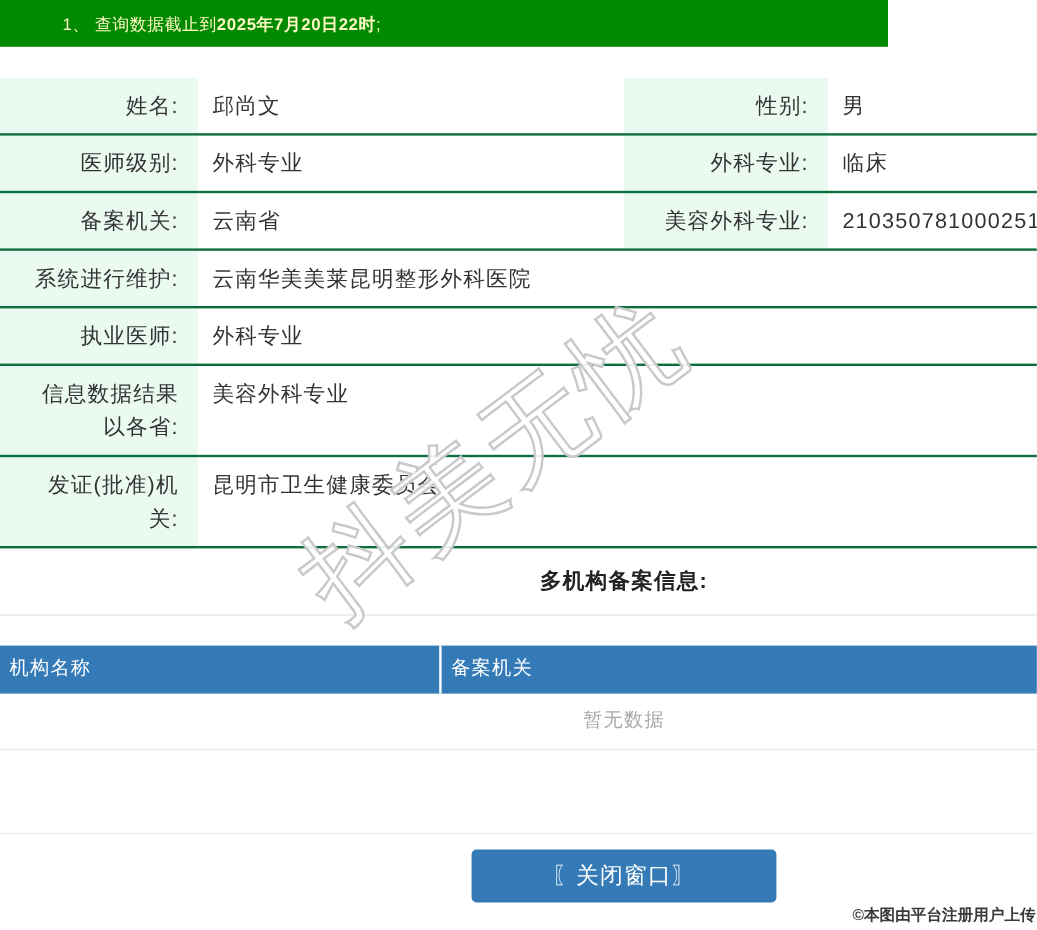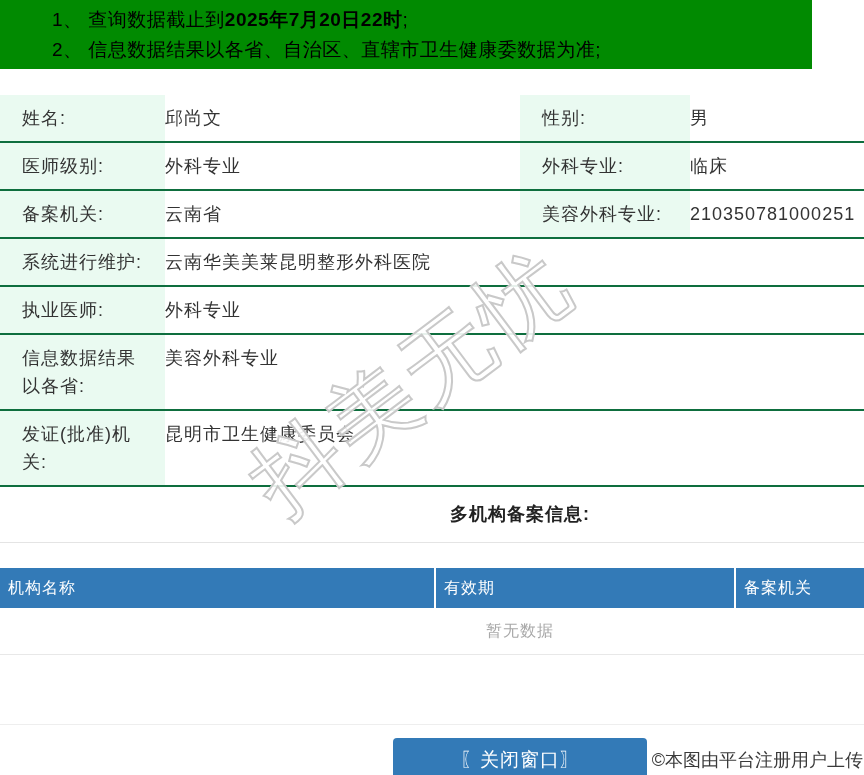--- a/index.html
+++ b/index.html
@@ -6,49 +6,50 @@
   html, body { margin: 0; padding: 0; }
   body {
     width: 864px; height: 775px;
     overflow: hidden; position: relative;
     background: #fff;
     font-family: "Liberation Sans", "DejaVu Sans", sans-serif;
   }
 
   
   .banner {
-    width: 812px;
+    width: 740px;
     background: var(--banner-green, #018a01);
-    color: #000000;
+    color: #fef9c3;
     padding: 5px 10px 4px 52px;
-    font-size: 19px;
+    font-size: 14px;
   }
   .banner-line { line-height: 30px; letter-spacing: .5px; }
   .banner-line b { font-weight: bold; }
 
   
   .info-table {
     width: 1040px;
     border-collapse: collapse;
     table-layout: fixed;
     margin-top: 26px;
   }
   .info-table td {
     border-bottom: 2px solid var(--row-border-green, #0e6e3e);
     font-size: 18px;
     color: #333;
     line-height: 28px;
-    padding: 9px 0;
+    padding: 9px 12px;
     letter-spacing: 1px;
     vertical-align: top;
     overflow: hidden;
   }
   .info-table td.lbl {
     background: var(--label-mint, #eafaf1);
     padding: 9px 16px 9px 22px;
+    text-align: right;
   }
 
   
   .section-title {
     width: 1040px;
     text-align: center;
     font-size: 18px;
     font-weight: bold;
     color: #222;
     padding: 15px 0 16px 0;
@@ -62,21 +63,21 @@
     width: 1040px;
     margin-top: 25px;
     display: flex;
     background: var(--header-blue, #337ab7);
     height: 40px;
     line-height: 40px;
     color: #fff;
     font-size: 16px;
   }
   .fh-col { padding-left: 8px; letter-spacing: 1px; }
-  .fh-col.c1 { width: 436px; border-right: 2px solid #fff; }
+  .fh-col.c1 { width: 368px; border-right: 2px solid #fff; }
   .fh-col.c2 { width: 300px; border-right: 2px solid #fff; }
   .fh-col.c3 { flex: 1; }
 
   .empty-row {
     width: 1040px;
     text-align: center;
     line-height: 46px;
     font-size: 16px;
     color: #a8a8a8;
     letter-spacing: 1px;
@@ -112,37 +113,36 @@
     color: rgba(255,255,255,0.9);
     -webkit-text-stroke: 2px #c9c9c9;
     z-index: 6;
     pointer-events: none;
   }
 
   
   .upload-note {
     position: absolute;
     right: 1px; bottom: 3px;
-    font-size: 18px;
-    font-weight: normal;
+    font-size: 13px;
+    font-weight: bold;
     color: #3a3a3a;
     z-index: 7;
     text-shadow:
       -1px -1px 0 #fff, 1px -1px 0 #fff,
       -1px 1px 0 #fff, 1px 1px 0 #fff,
       0 -1px 0 #fff, 0 1px 0 #fff,
       -1px 0 0 #fff, 1px 0 0 #fff;
   }
 </style>
 </head>
 <body>
 
 <div class="banner">
   <div class="banner-line"><span>1、 查询数据截止到</span><b>2025年7月20日22时</b><span>;</span></div>
-  <div class="banner-line"><span>2、 信息数据结果以各省、自治区、直辖市卫生健康委数据为准;</span><b></b><span></span></div>
 </div>
 
 <table class="info-table">
   <colgroup>
       <col style="width:165px">
       <col style="width:355px">
       <col style="width:170px">
       <col style="width:350px">
     </colgroup>
   <tbody>
@@ -181,21 +181,20 @@
     <td class="val" colspan="3">昆明市卫生健康委员会</td>
   </tr>
 </tbody>
   </table>
 
 <div class="section-title">多机构备案信息:</div>
 <div class="divider"></div>
 
 <div class="filing-header">
   <div class="fh-col c1">机构名称</div>
-  <div class="fh-col c2">有效期</div>
   <div class="fh-col c3">备案机关</div>
 </div>
 
 <div class="empty-row">暂无数据</div>
 <div class="empty-space"></div>
 
 <div class="btn-wrap">
   <button class="close-btn">〖关闭窗口〗</button>
 </div>
 

